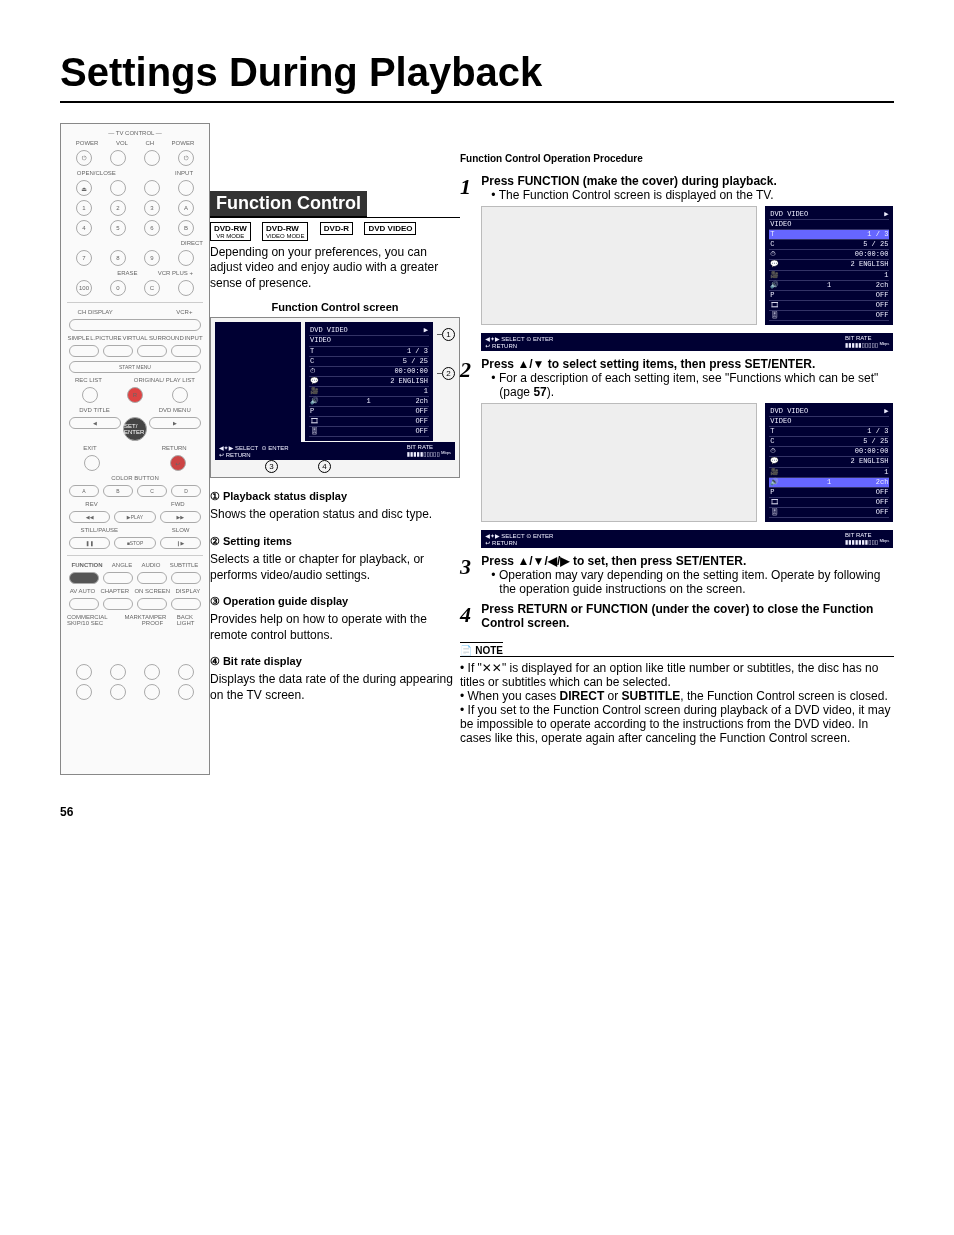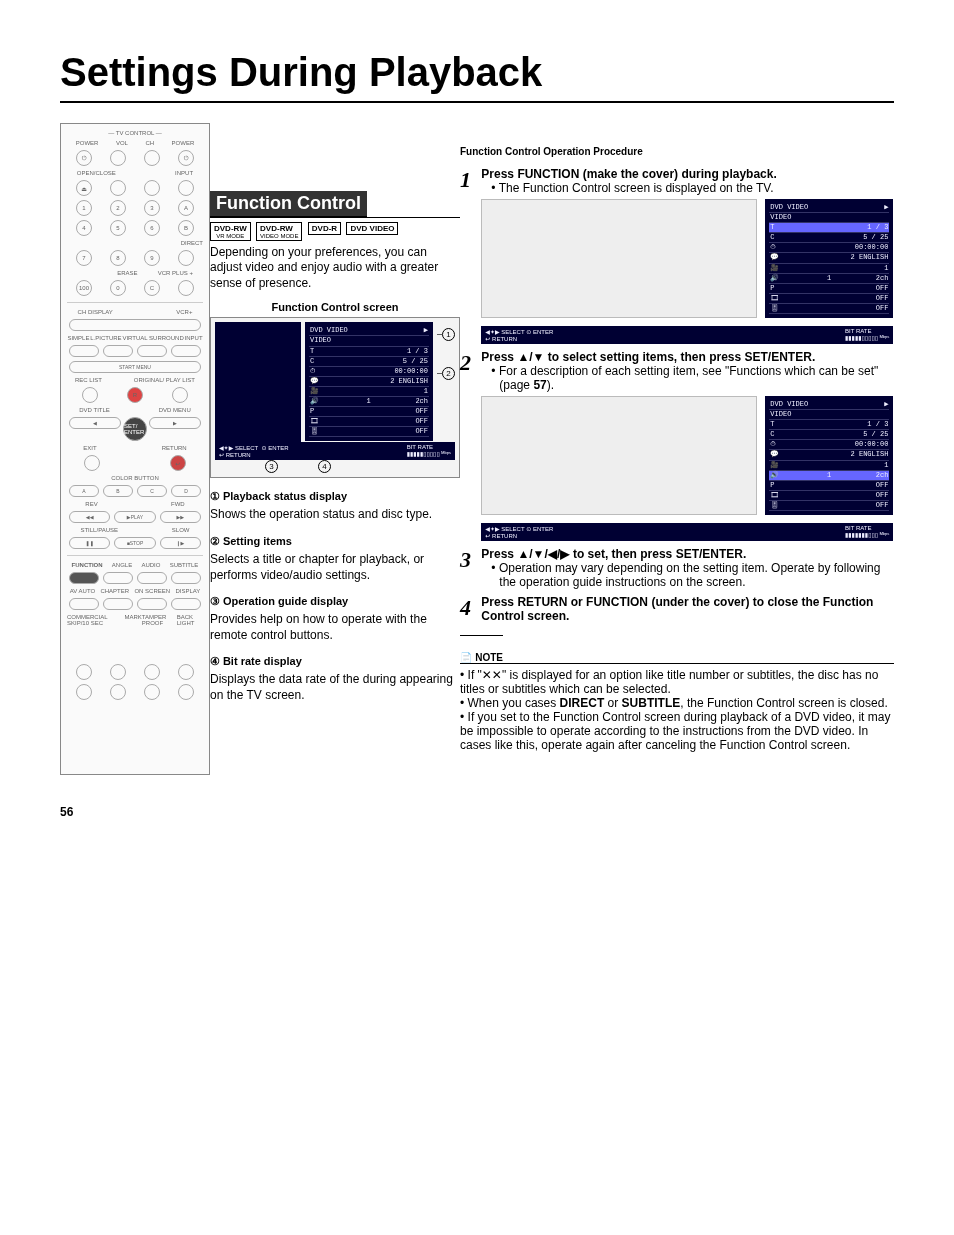--- a/index.html
+++ b/index.html
@@ -44,21 +44,21 @@
     border-bottom: 1px solid #000;
     margin-bottom: 4px;
   }
   .badges { margin: 4px 0 4px 0; }
   .badge {
     display: inline-block;
     border: 1px solid #000;
     font-size: 8px;
     font-weight: bold;
     padding: 1px 3px;
-    margin-right: 2px;
+    margin-right: 8px;
     vertical-align: top;
   }
   .badge-sub { font-size: 6px; display:block; text-align:center; font-weight:normal;}
   p { margin: 4px 0; line-height: 1.3; }
   .subhead-center { text-align: center; font-weight: bold; margin-top: 10px; font-size:11px;}
   .screen-figure {
     border: 1px solid #888;
     background: #f4f4f4;
     margin: 4px 0;
     padding: 4px;
@@ -76,21 +76,21 @@
   .osd-row span.ico { width:12px; display:inline-block;}
   .callout-flex { display:flex; align-items:flex-start; gap:4px;}
   .callout-markers-side { display:flex; flex-direction:column; gap:26px; font-size:9px; padding-top:6px;}
   .callout-markers-bottom { display:flex; gap:40px; font-size:9px; padding-left:50px;}
   .circled { border:1px solid #000; border-radius:50%; width:11px; height:11px; display:inline-flex; align-items:center; justify-content:center; font-size:8px; line-height:1;}
   .item-heading { font-weight: bold; margin-top: 12px; font-size:11px;}
   .bignum { font-size: 22px; font-weight: bold; font-style: italic; font-family: Georgia, serif; display:inline-block; width:18px; vertical-align:top;}
   .step { margin-top: 6px; }
   .step-body { display:inline-block; vertical-align:top; width: calc(100% - 22px);}
   .step-body .bullet { margin-left: 10px; text-indent: -8px; padding-left:8px;}
-  .note-head { font-weight:bold; font-size:10px; margin-top:12px; border-top:1px solid #000; display:inline-block; padding-top:16px;}
+  .note-head { font-weight:bold; font-size:10px; margin-top:12px; border-top:1px solid #000; display:inline-block; padding-top:2px;}
   .note-head::before { content:"📄 "; font-size:10px;}
   .right-osd-wrapper { margin:4px 0 8px 0; display:flex; gap:8px;}
   .right-osd-wrapper .gray-frame { border:1px solid #bbb; background:#eee; flex:1; height:auto;}
   .remote-inner { padding:6px; font-size:6px; color:#666; }
   .remote-inner .rm-row { display:flex; justify-content:space-around; margin:4px 0;}
   .rm-btn { border:1px solid #aaa; border-radius:50%; width:14px; height:14px; display:flex; align-items:center; justify-content:center; font-size:6px;}
   .rm-pill { border:1px solid #aaa; border-radius:6px; height:10px; flex:1; margin:0 2px; font-size:5px; text-align:center; line-height:10px;}
   .foot-page { font-weight:bold; margin-top:30px; font-size:12px;}
   .arrow-glyph { font-family: Arial;}
 </style>

